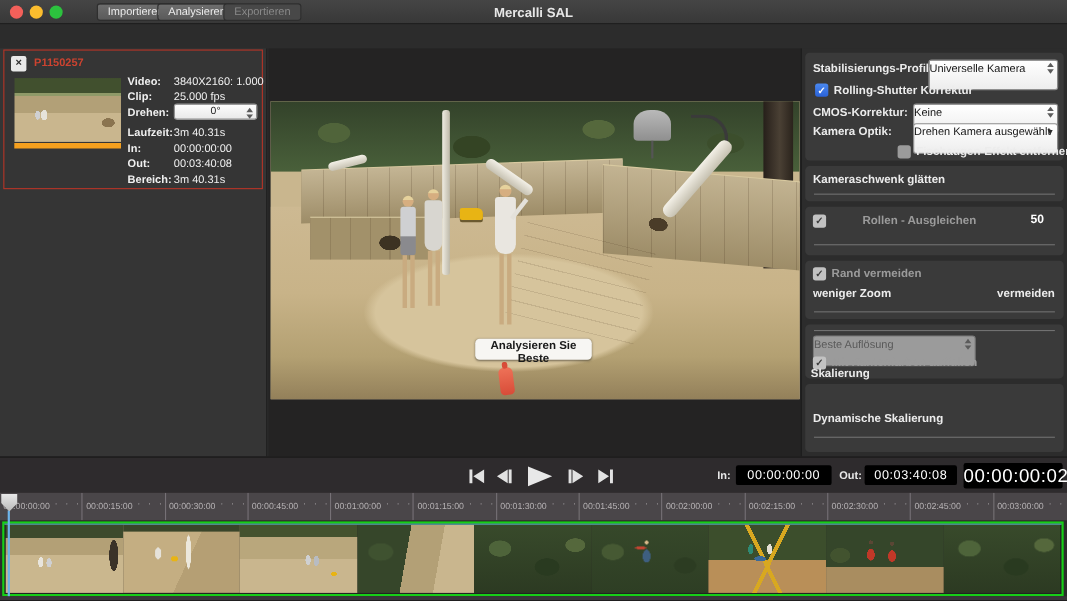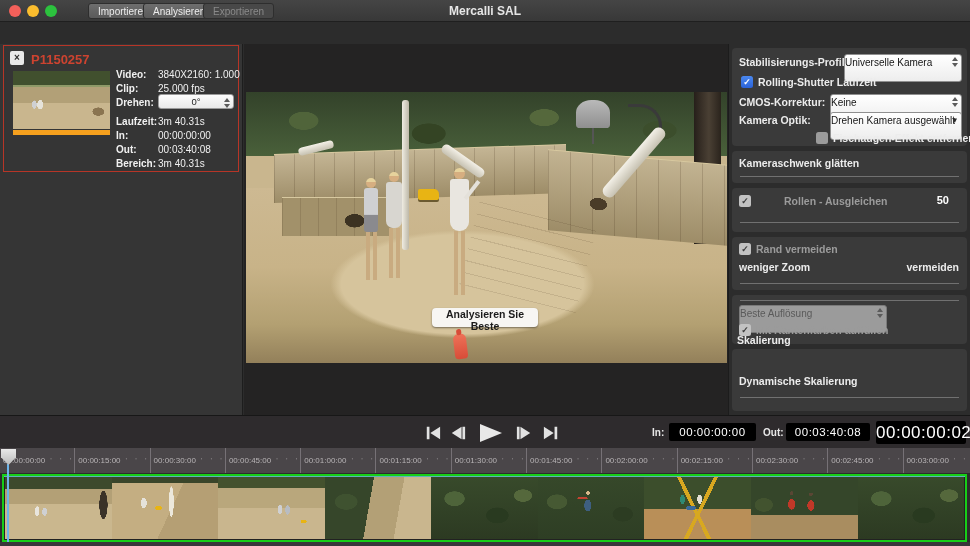--- a/index.html
+++ b/index.html
@@ -21,21 +21,21 @@
   
   .subhdr { position:absolute; left:0; top:22px; width:970px; height:22px; background:#242424; border-bottom:1px solid #191919; }
   .subhdr .h { position:absolute; top:5px; font-size:11px; font-weight:bold; color:#e8e8e8; }
   .subhdr .h.left  { left:0; width:243px; text-align:center; }
   .subhdr .h.right { left:728px; width:242px; text-align:center; }
 
   
   .left-panel { position:absolute; left:0; top:44px; width:243px; height:371px; background:#353535; border-right:1px solid #1d1d1d; }
   .clip-card { position:absolute; left:3px; top:1px; width:236px; height:127px; border:1px solid #b73527; }
   .clip-x { position:absolute; left:6px; top:5px; width:14px; height:14px; background:#e9e9e9; border-radius:2px; color:#2d2d2d; font-size:10px; font-weight:bold; text-align:center; line-height:14px; }
-  .clip-name { position:absolute; left:27px; top:6px; font-size:13px; font-weight:bold; color:#cd4330; }
+  .clip-name { position:absolute; left:27px; top:6px; font-size:10px; font-weight:bold; color:#cd4330; }
   .clip-thumb { position:absolute; left:9px; top:25px; width:97px; height:58px; overflow:hidden; }
   .clip-bar { position:absolute; left:9px; top:84px; width:97px; height:5px; background:#f5a01e; }
   .mini-scene { width:100%; height:100%;
     background:
       radial-gradient(5px 8px at 28% 58%, #e6e3da 0 58%, transparent 60%),
       radial-gradient(4px 7px at 22% 58%, #cfd0d2 0 58%, transparent 60%),
       radial-gradient(10px 7px at 88% 70%, #8a7450 0 58%, transparent 60%),
       linear-gradient(180deg, #41502e 0 24%, #8f9a68 24% 28%, #b2a077 28% 55%, #c9b68e 55% 100%);
   }
   .info { position:absolute; left:112px; top:23px; width:122px; font-size:10px; color:#f0f0f0; }
@@ -309,21 +309,21 @@
       <div class="dd" style="right:5px;top:6px;width:118px;">
         <span>Universelle Kamera</span>
         <span class="stepper">
             <i class="tri-up"></i>
             <i class="tri-dn"></i>
           </span>
       </div>
       <span class="cb on-blue" style="left:9px;top:28px;">
           <span class="ck">✓</span>
         </span>
-      <span class="lbl" style="left:26px;top:28px;">Rolling-Shutter Laufzeit</span>
+      <span class="lbl" style="left:26px;top:28px;">Rolling-Shutter Korrektur</span>
       <span class="lbl" style="left:7px;top:48px;">CMOS-Korrektur:</span>
       <div class="dd" style="right:5px;top:46px;width:132px;">
         <span>Keine</span>
         <span class="stepper">
             <i class="tri-up"></i>
             <i class="tri-dn"></i>
           </span>
       </div>
       <span class="lbl" style="left:7px;top:66px;">Kamera Optik:</span>
       <div class="dd" style="right:5px;top:64px;width:132px;">

